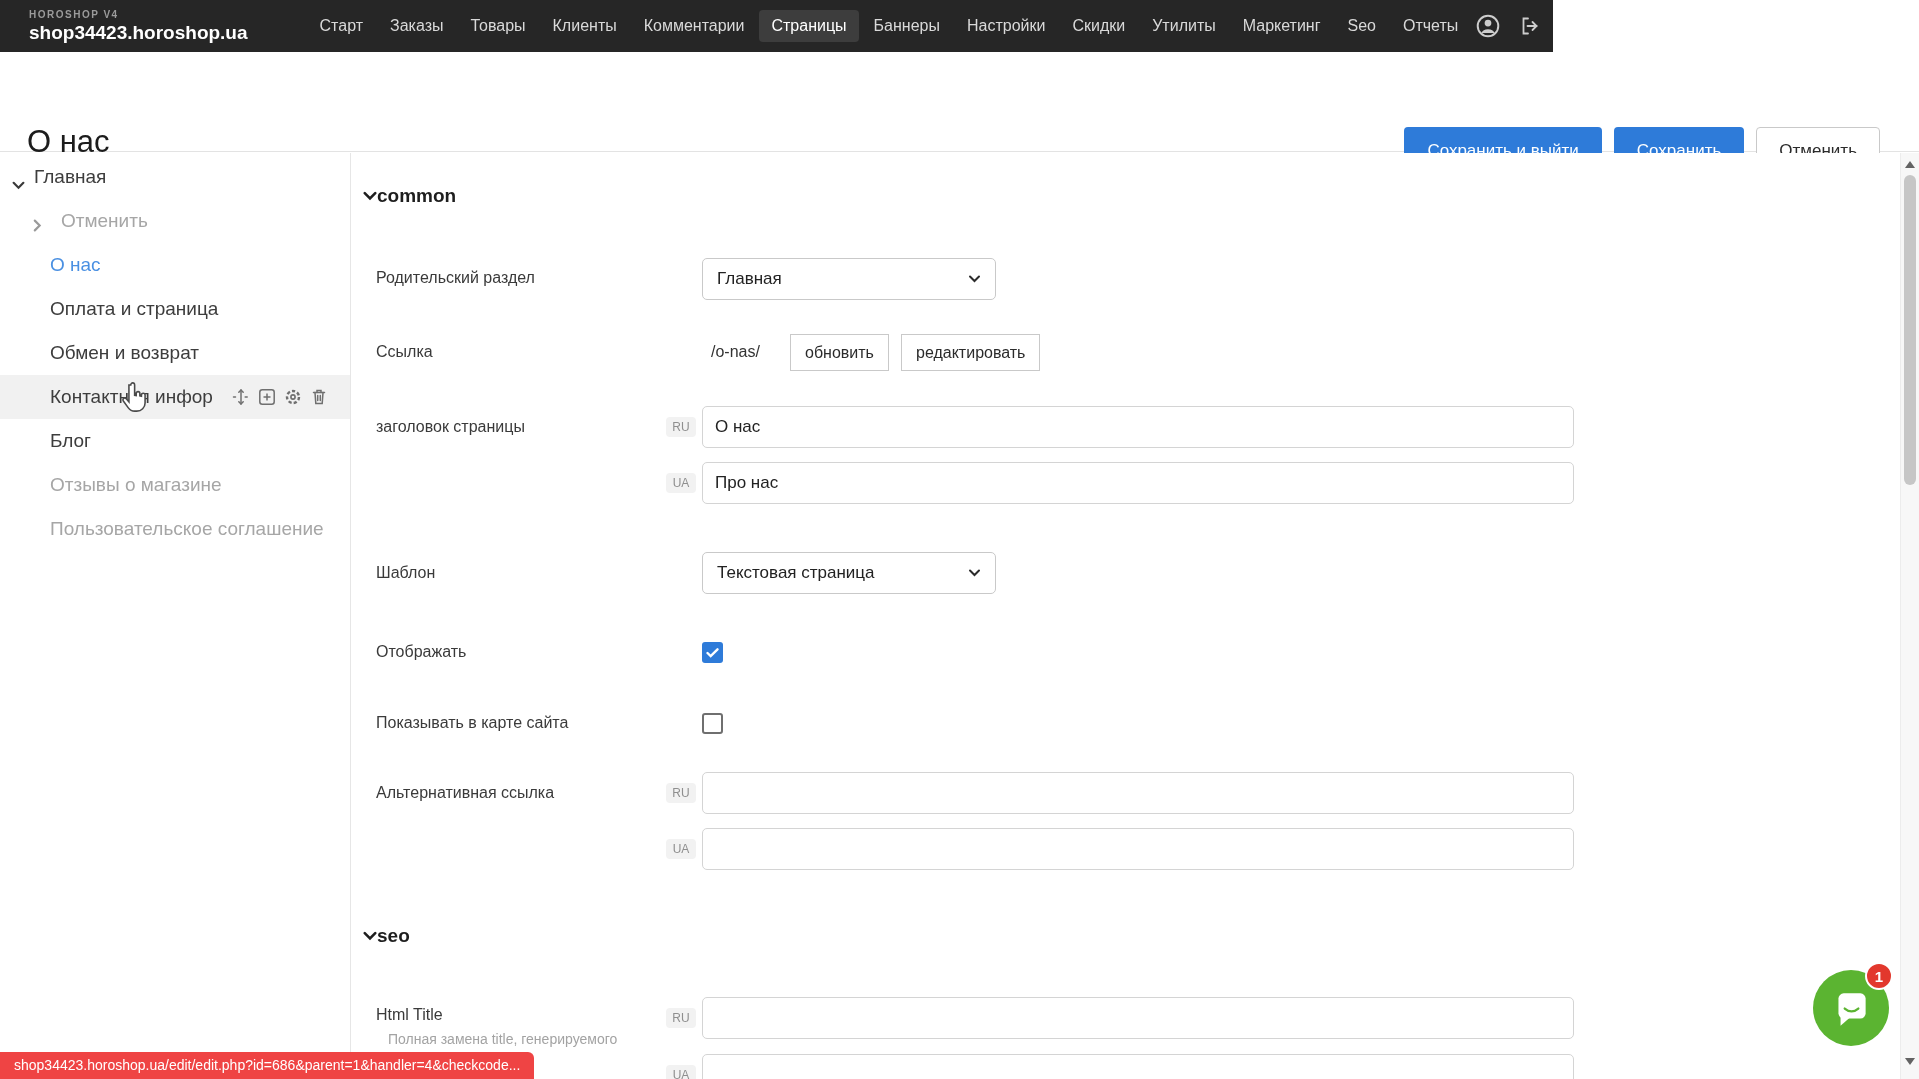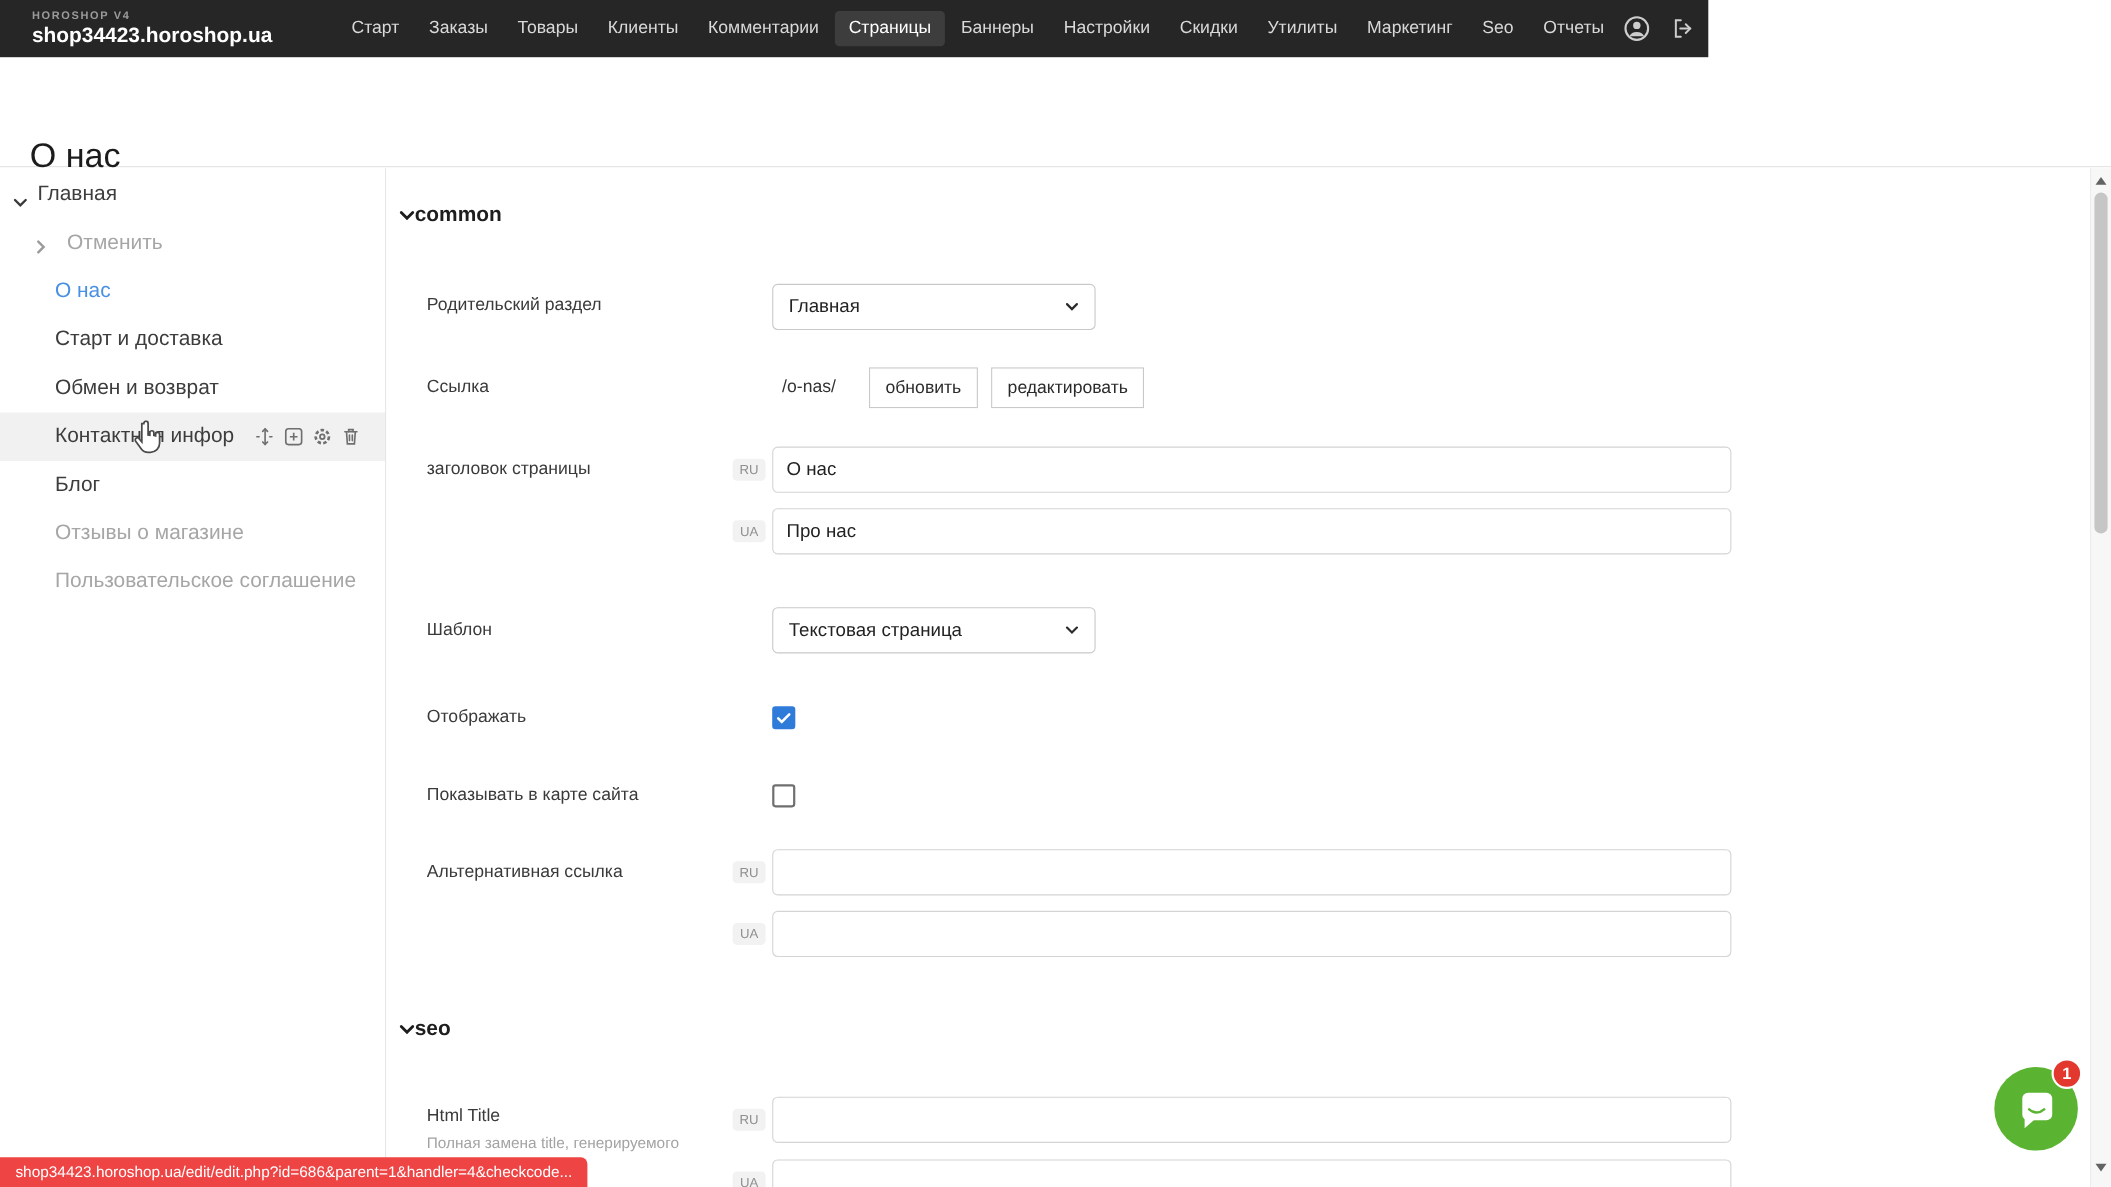--- a/index.html
+++ b/index.html
@@ -47,21 +47,21 @@
   .hand-cursor { position:absolute; left:120px; top:382px; z-index:90; pointer-events:none; }
 
   
   .content { position:absolute; left:352px; top:153px; width:1548px; height:926px;
     background:#fff; overflow:hidden; }
   .section-head { position:absolute; left:36px; font-size:19px; font-weight:bold; color:#1e1e1e;
     display:flex; align-items:center; cursor:pointer; }
   .section-head svg { margin-left:-25px; }
   .sec-common { top:32px; }
   .sec-seo { top:772px; }
-  .flabel { position:absolute; left:36px; transform:translateY(-50%); font-size:16px; color:#3a3a3a; white-space:nowrap; }
+  .flabel { position:absolute; left:24px; transform:translateY(-50%); font-size:16px; color:#3a3a3a; white-space:nowrap; }
   .fhint { position:absolute; left:36px; top:878px; font-size:14px; color:#a3a3a3; white-space:nowrap; }
 
   .select { position:absolute; left:350px; width:294px; height:42px; border:1px solid #c9c9c9;
     border-radius:5px; background:#fff; display:flex; align-items:center; padding:0 14px;
     font-size:17px; color:#222; cursor:pointer; }
   .select svg { margin-left:auto; }
 
   .tinput { position:absolute; left:350px; width:872px; height:42px; border:1px solid #d4d4d4;
     border-radius:5px; background:#fff; font-size:17px; color:#222; padding:0 12px;
     font-family:"Liberation Sans","DejaVu Sans",sans-serif; outline:none; }
@@ -133,20 +133,25 @@
         <path d="M9 3.5 H4.5 V18.5 H9"></path>
         <path d="M13.5 7 L17.5 11 L13.5 15"></path>
         <path d="M17.5 11 H8.5"></path>
       </svg>
     </span>
   </div>
 </div>
 
 <div class="header">
   <div class="page-title">О нас</div>
+  <div class="header-buttons">
+    <button class="btn btn-primary">Сохранить и выйти</button>
+    <button class="btn btn-primary">Сохранить</button>
+    <button class="btn btn-outline">Отменить</button>
+  </div>
 </div>
 
 <div class="sidebar">
   <div class="srow">
     <span class="tree-chev">
       <svg width="13" height="9" viewBox="0 0 12 8" fill="none" stroke="#3a3a3a" stroke-width="2" stroke-linecap="round">
           <path d="M1.5 1.5 L6 6 L10.5 1.5"></path>
         </svg>
     </span>
     <span class="lbl0">Главная</span>
@@ -156,21 +161,21 @@
       <svg width="9" height="13" viewBox="0 0 8 12" fill="none" stroke="#9a9a9a" stroke-width="2" stroke-linecap="round">
           <path d="M1.5 1.5 L6 6 L1.5 10.5"></path>
         </svg>
     </span>
     <span class="lbl1b">Отменить</span>
   </div>
   <div class="srow selected">
     <span class="lbl1">О нас</span>
   </div>
   <div class="srow">
-    <span class="lbl1">Старт и доставка</span>
+    <span class="lbl1">Оплата и страница</span>
   </div>
   <div class="srow">
     <span class="lbl1">Обмен и возврат</span>
   </div>
   <div class="srow hovered">
     <span class="lbl1">Контактная инфор</span>
     <span class="row-actions">
       <span>
         <svg width="20" height="20" viewBox="0 0 20 20" fill="none" stroke="#6f6f6f" stroke-width="1.5" stroke-linecap="round">
           <path d="M10 3 V17"></path>

